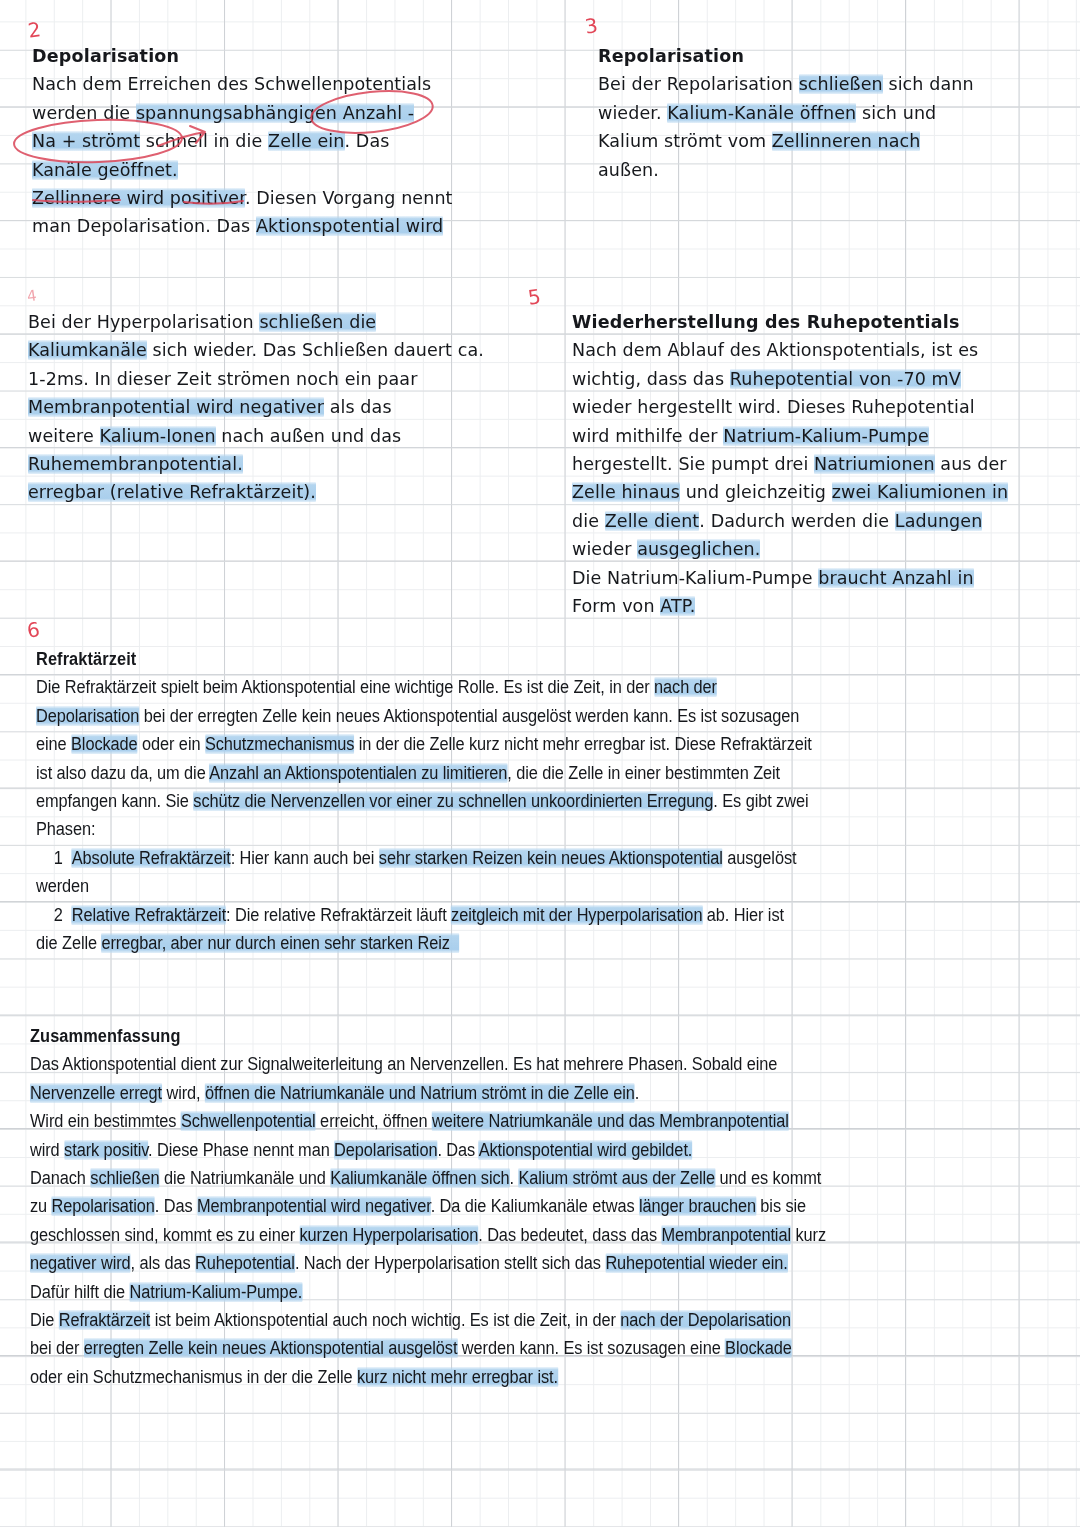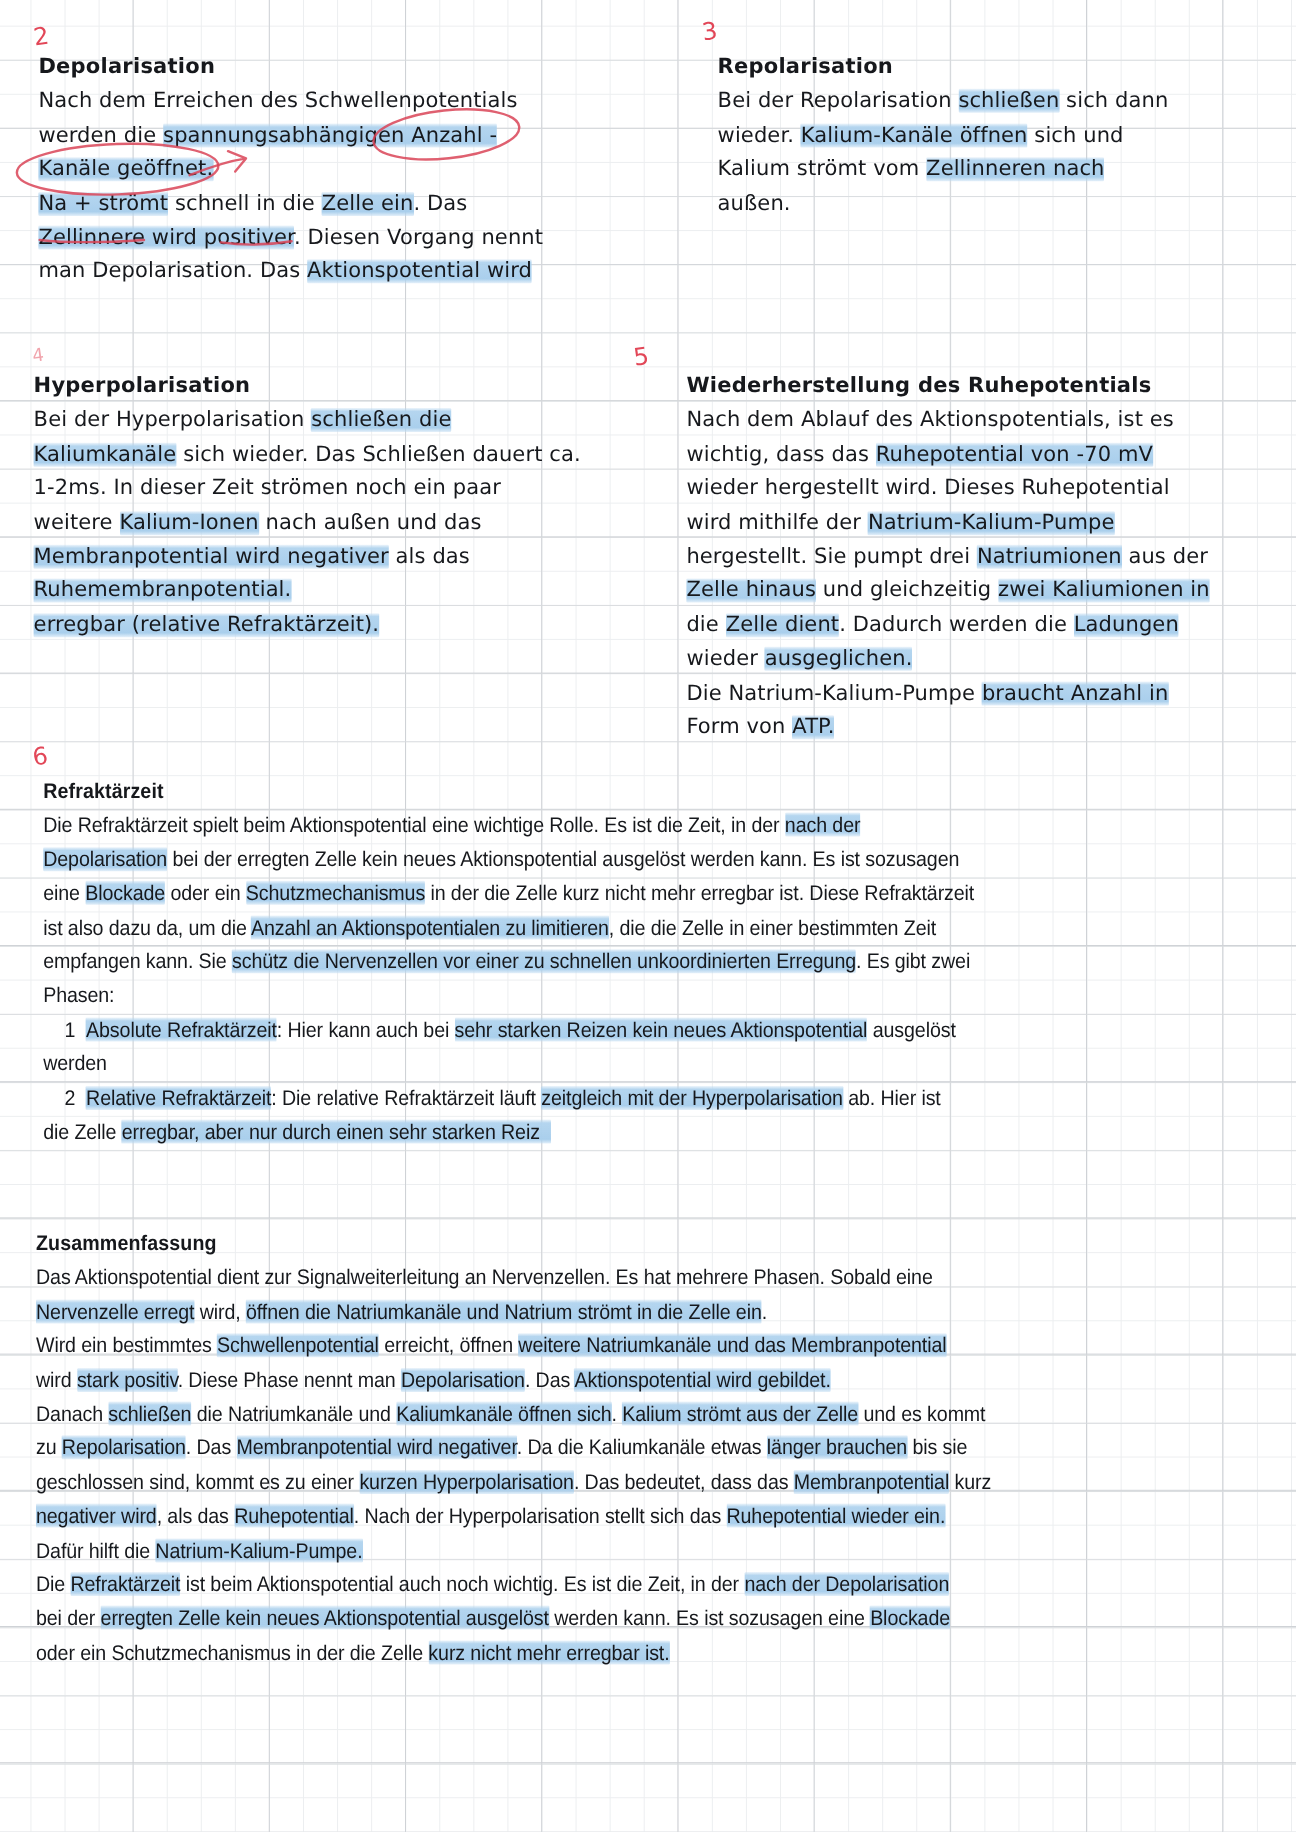--- a/index.html
+++ b/index.html
@@ -131,22 +131,22 @@
   <div class="redmark" style="left:28px;  top:18px;">2</div>
   <div class="redmark" style="left:585px; top:14px;">3</div>
   <div class="redmark faint" style="left:27px; top:287px;">4</div>
   <div class="redmark" style="left:528px; top:285px;">5</div>
   <div class="redmark" style="left:27px;  top:618px;">6</div>
 
   <div class="note rounded" style="left:32px; top:42px; width:500px;">
     <span class="hd line">Depolarisation</span>
     <span class="line">Nach dem Erreichen des Schwellenpotentials</span>
     <span class="line">werden die <mark class="hl">spannungsabhängigen Anzahl -</mark></span>
+    <span class="line"><mark class="hl">Na + strömt</mark> schnell in die <mark class="hl">Zelle ein</mark>. Das</span>
     <span class="line"><mark class="hl">Kanäle geöffnet.</mark></span>
-    <span class="line"><mark class="hl">Na + strömt</mark> schnell in die <mark class="hl">Zelle ein</mark>. Das</span>
     <span class="line"><mark class="hl">Zellinnere wird positiver</mark>. Diesen Vorgang nennt</span>
     <span class="line">man Depolarisation. Das <mark class="hl">Aktionspotential wird</mark></span>
   </div>
 
   <svg class="pen" style="left:0; top:0; width:560px; height:220px;" viewBox="0 0 560 220">
     <ellipse cx="372" cy="112" rx="61" ry="20" transform="rotate(-6 372 112)"></ellipse>
     <ellipse cx="98" cy="141" rx="84" ry="21" transform="rotate(-2 98 141)"></ellipse>
     <path d="M158 146 C 178 138, 192 134, 205 132 M205 132 L 190 126 M205 132 L 196 143"></path>
     <path d="M33 200 C 60 203, 90 202, 120 200"></path>
     <path d="M184 202 C 205 205, 225 204, 243 201"></path>
@@ -154,26 +154,25 @@
 
   <div class="note rounded" style="left:598px; top:42px; width:470px;">
     <span class="hd line">Repolarisation</span>
     <span class="line">Bei der Repolarisation <mark class="hl">schließen</mark> sich dann</span>
     <span class="line">wieder. <mark class="hl">Kalium-Kanäle öffnen</mark> sich und</span>
     <span class="line">Kalium strömt vom <mark class="hl">Zellinneren nach</mark></span>
     <span class="line">außen.</span>
   </div>
 
   <div class="note rounded" style="left:28px; top:308px; width:512px;">
-    <span class="hd line">Hyperpolarisation</span>
     <span class="line">Bei der Hyperpolarisation <mark class="hl">schließen die</mark></span>
     <span class="line"><mark class="hl">Kaliumkanäle</mark> sich wieder. Das Schließen dauert ca.</span>
     <span class="line">1-2ms. In dieser Zeit strömen noch ein paar</span>
+    <span class="line"><mark class="hl">Membranpotential wird negativer</mark> als das</span>
     <span class="line">weitere <mark class="hl">Kalium-Ionen</mark> nach außen und das</span>
-    <span class="line"><mark class="hl">Membranpotential wird negativer</mark> als das</span>
     <span class="line"><mark class="hl">Ruhemembranpotential.</mark></span>
     <span class="line"><mark class="hl">erregbar (relative Refraktärzeit).</mark></span>
   </div>
 
   <div class="note rounded" style="left:572px; top:308px; width:510px;">
     <span class="hd line">Wiederherstellung des Ruhepotentials</span>
     <span class="line">Nach dem Ablauf des Aktionspotentials, ist es</span>
     <span class="line">wichtig, dass das <mark class="hl">Ruhepotential von -70 mV</mark></span>
     <span class="line">wieder hergestellt wird. Dieses Ruhepotential</span>
     <span class="line">wird mithilfe der <mark class="hl">Natrium-Kalium-Pumpe</mark></span>

